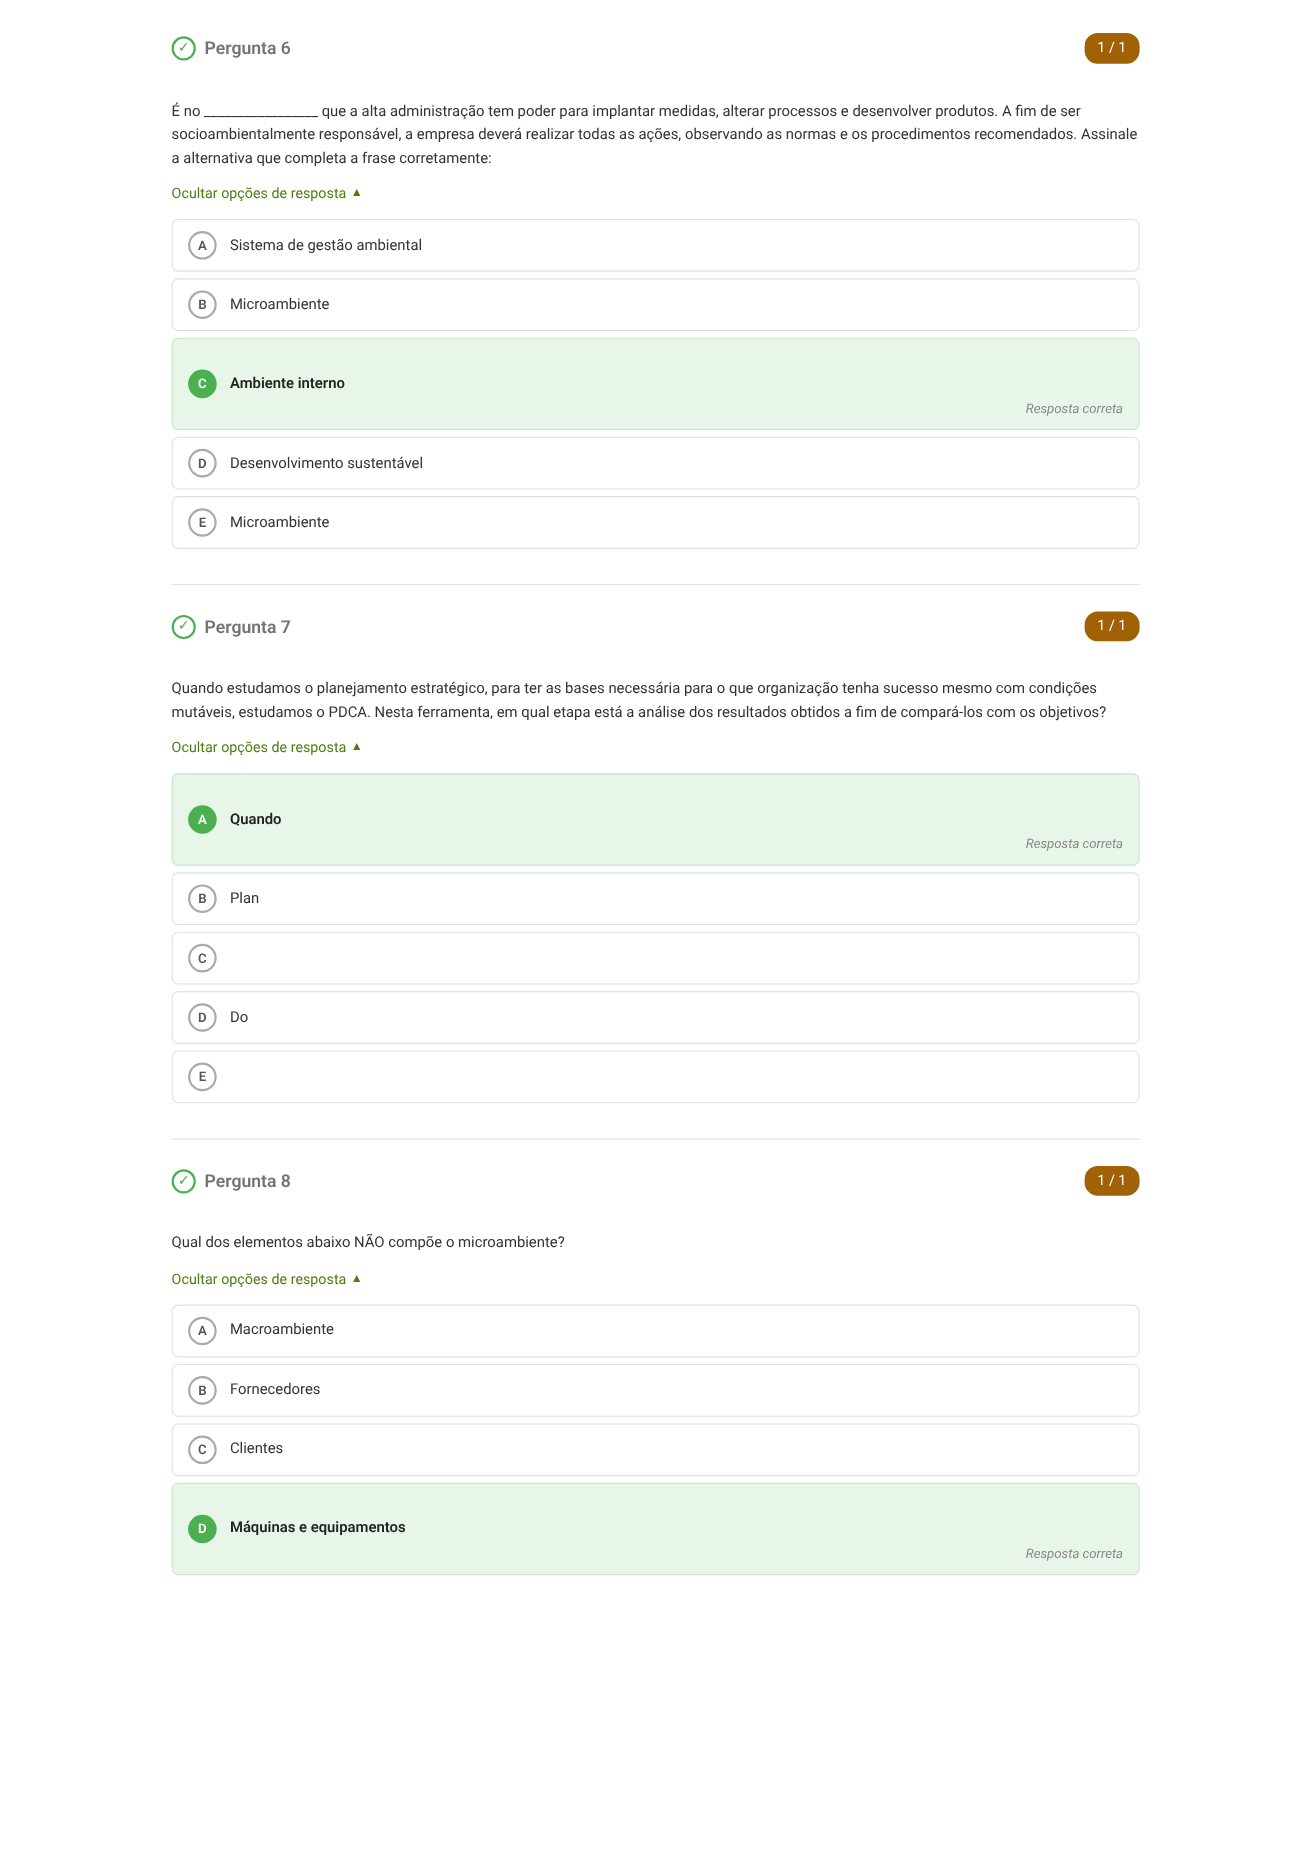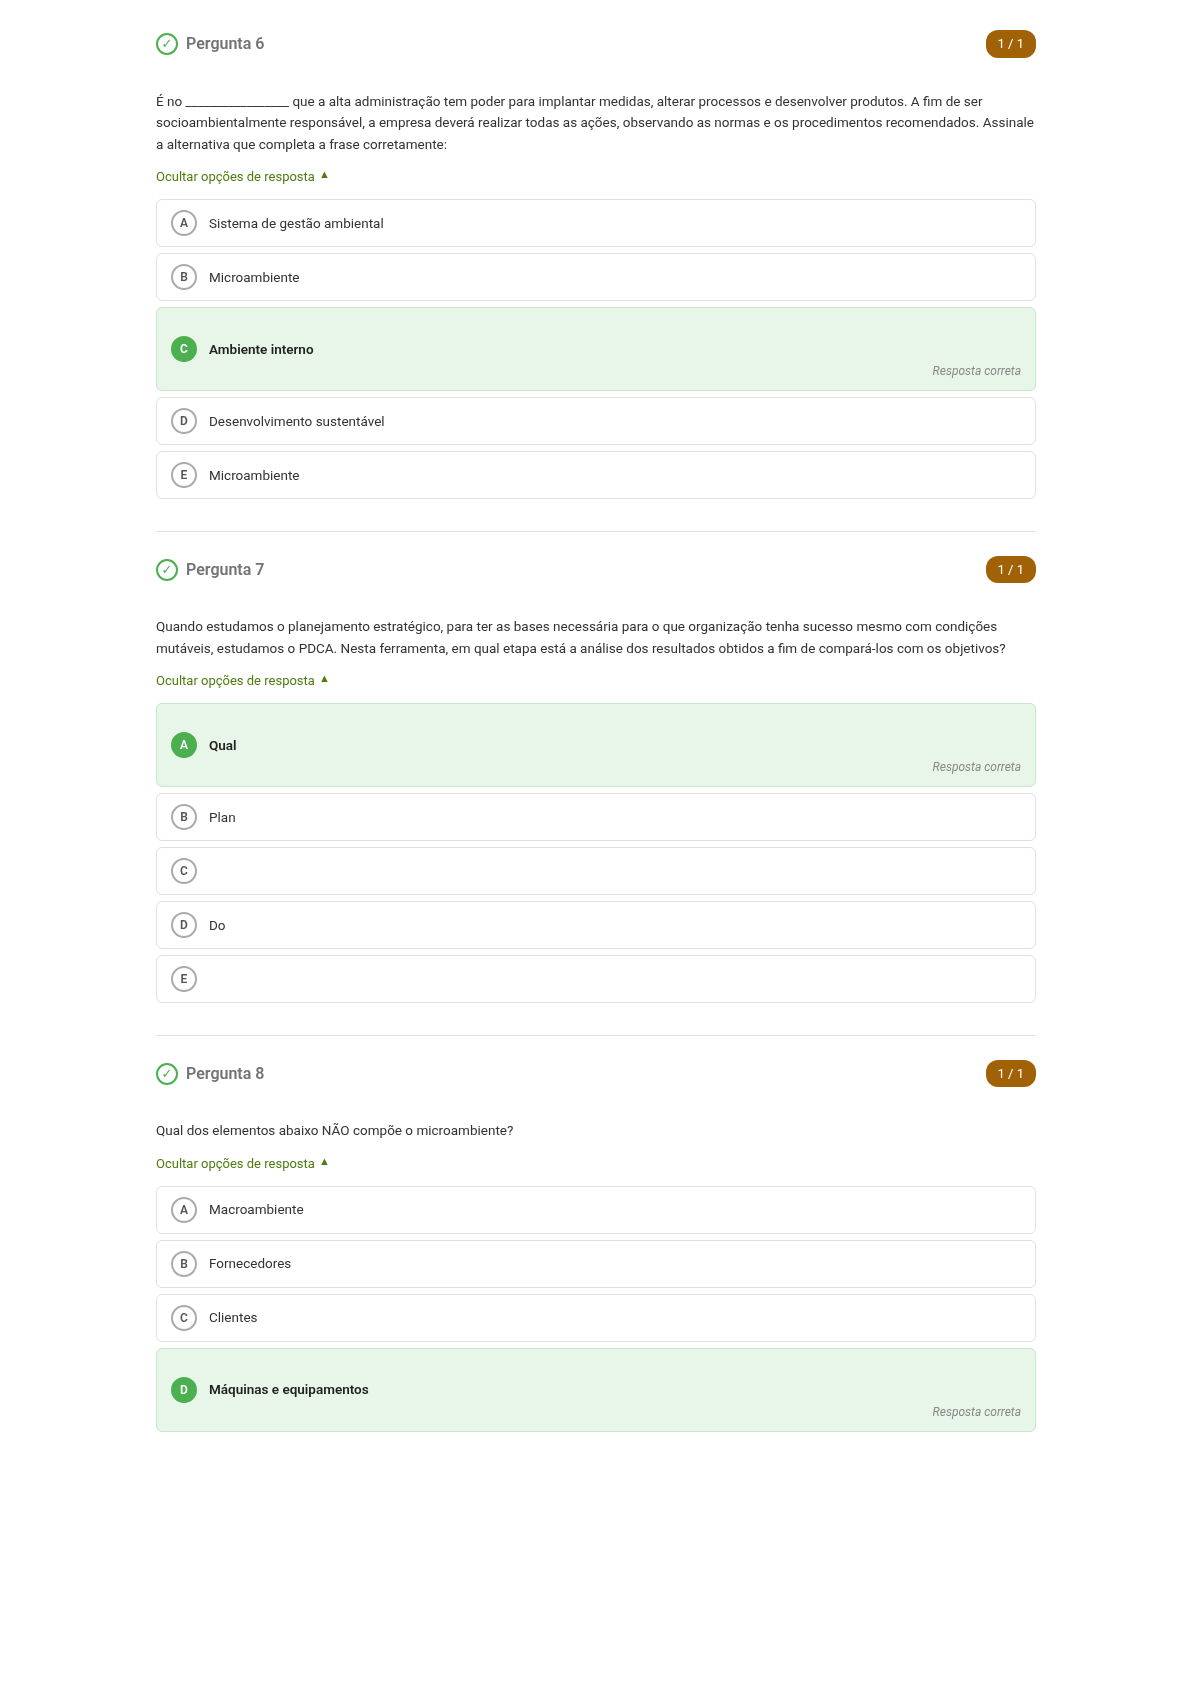--- a/index.html
+++ b/index.html
@@ -175,21 +175,21 @@
           <div class="check-icon">✓</div>
           <span class="question-title">Pergunta 7</span>
         </div>
         <span class="score-badge">1 / 1</span>
       </div>
       <p class="question-text">Quando estudamos o planejamento estratégico, para ter as bases necessária para o que organização tenha sucesso mesmo com condições mutáveis, estudamos o PDCA. Nesta ferramenta, em qual etapa está a análise dos resultados obtidos a fim de compará-los com os objetivos?</p>
       <div class="toggle-options">Ocultar opções de resposta <span class="arrow">▲</span></div>
       <div class="options-list">
         <div class="option-item correct">
           <div class="option-letter">A</div>
-          <span class="option-text">Qual</span>
+          <span class="option-text">Quando</span>
           <span class="correct-label">Resposta correta</span>
         </div>
         <div class="option-item">
           <div class="option-letter">B</div>
           <span class="option-text">Plan</span>
         </div>
         <div class="option-item">
           <div class="option-letter">C</div>
         </div>
         <div class="option-item">

